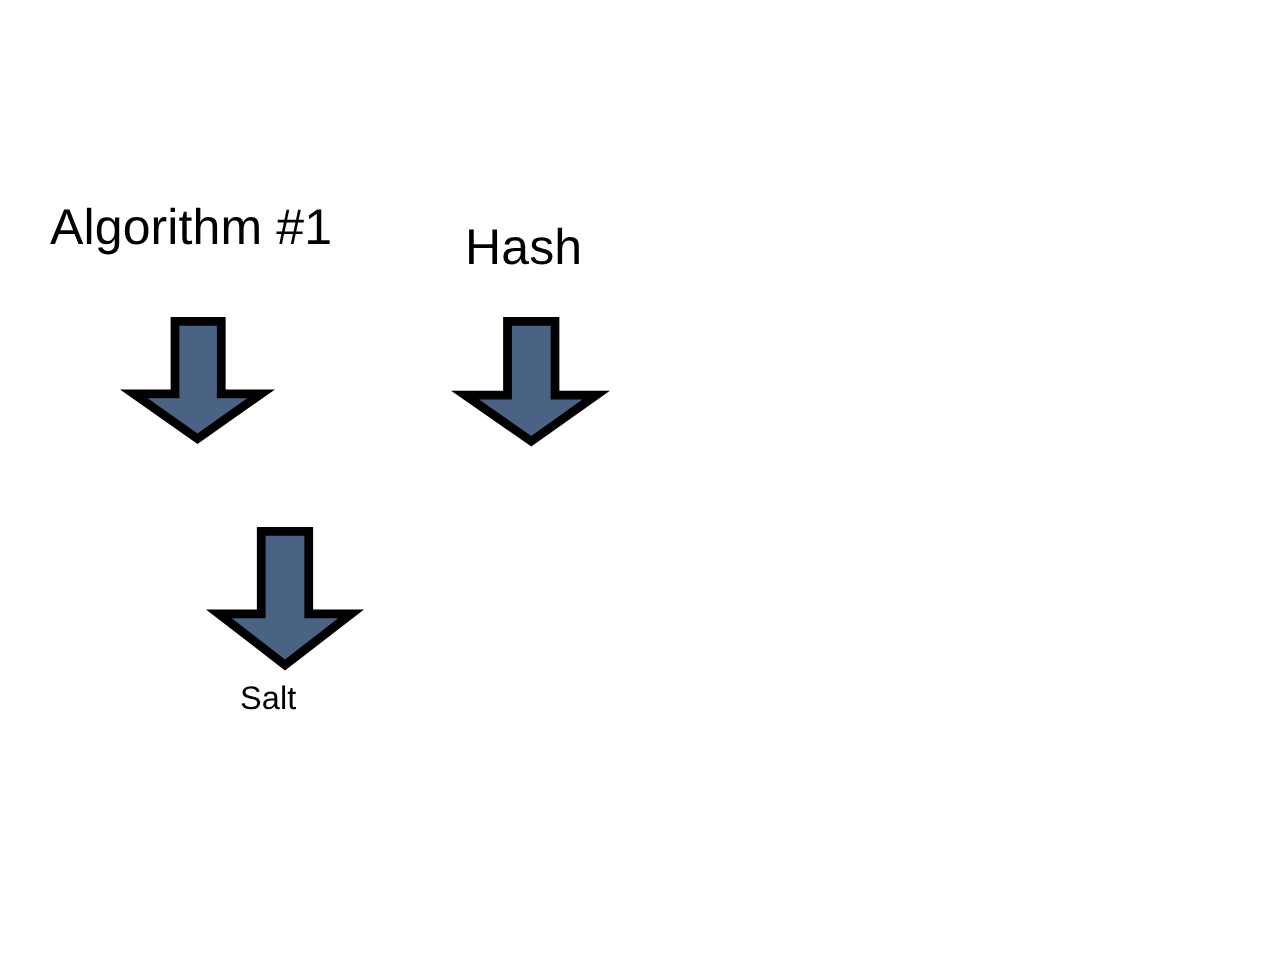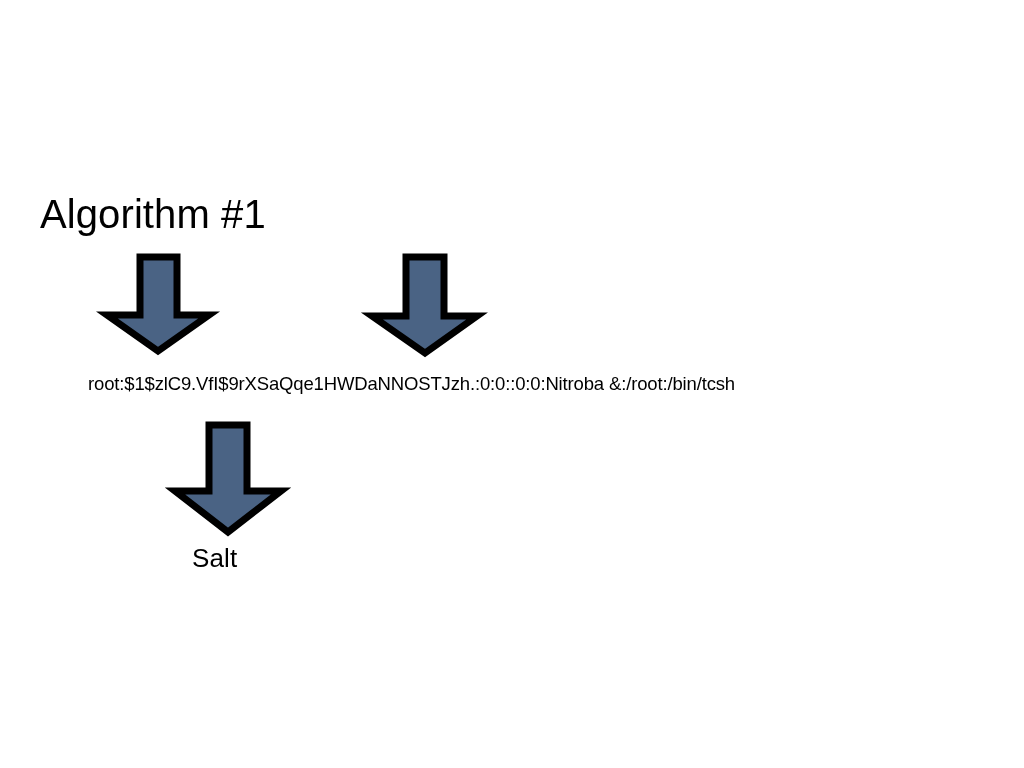--- a/index.html
+++ b/index.html
@@ -24,21 +24,21 @@
   .label {
     position: absolute;
     white-space: nowrap;
     color: #000000;
     font-weight: 400;
     line-height: 1;
     letter-spacing: 0.1px;
   }
   #label-algorithm {
     left: 40px;
-    top: 194px;
+    top: 162px;
     font-size: 40px;
   }
   #label-hash {
     left: 372px;
     top: 178px;
     font-size: 40px;
   }
   #label-salt {
     left: 192px;
     top: 545px;
@@ -95,34 +95,34 @@
     height: 114px;
   }
 </style>
 </head>
 <body>
 
 <div id="slide">
 
   <div class="label" id="label-algorithm">Algorithm #1</div>
 
+  <div class="label" id="label-hash">Hash</div>
 
   <div class="arrow" id="arrow-algorithm">
     <svg viewBox="0 0 110 101" preserveAspectRatio="none">
       <polygon class="arrow-body" points="37,4 74,4 74,62 106,62 55,98 4,62 37,62"></polygon>
     </svg>
   </div>
 
   <div class="arrow" id="arrow-hash">
     <svg viewBox="0 0 113 103" preserveAspectRatio="none">
       <polygon class="arrow-body" points="38,4 76,4 76,63 109,63 57,100 4,63 38,63"></polygon>
     </svg>
   </div>
 
-  <div id="shadow-entry">root:$1$zlC9.VfI$9rXSaQqe1HWDaNNOSTJzh.:0:0::0:0:Nitroba &amp;:/root:/bin/tcsh</div>
 
   <div class="arrow" id="arrow-salt">
     <svg viewBox="0 0 114 114" preserveAspectRatio="none">
       <polygon class="arrow-body" points="38,4 76,4 76,70 110,70 57,111 4,70 38,70"></polygon>
     </svg>
   </div>
 
   <div class="label" id="label-salt">Salt</div>
 
 </div>

